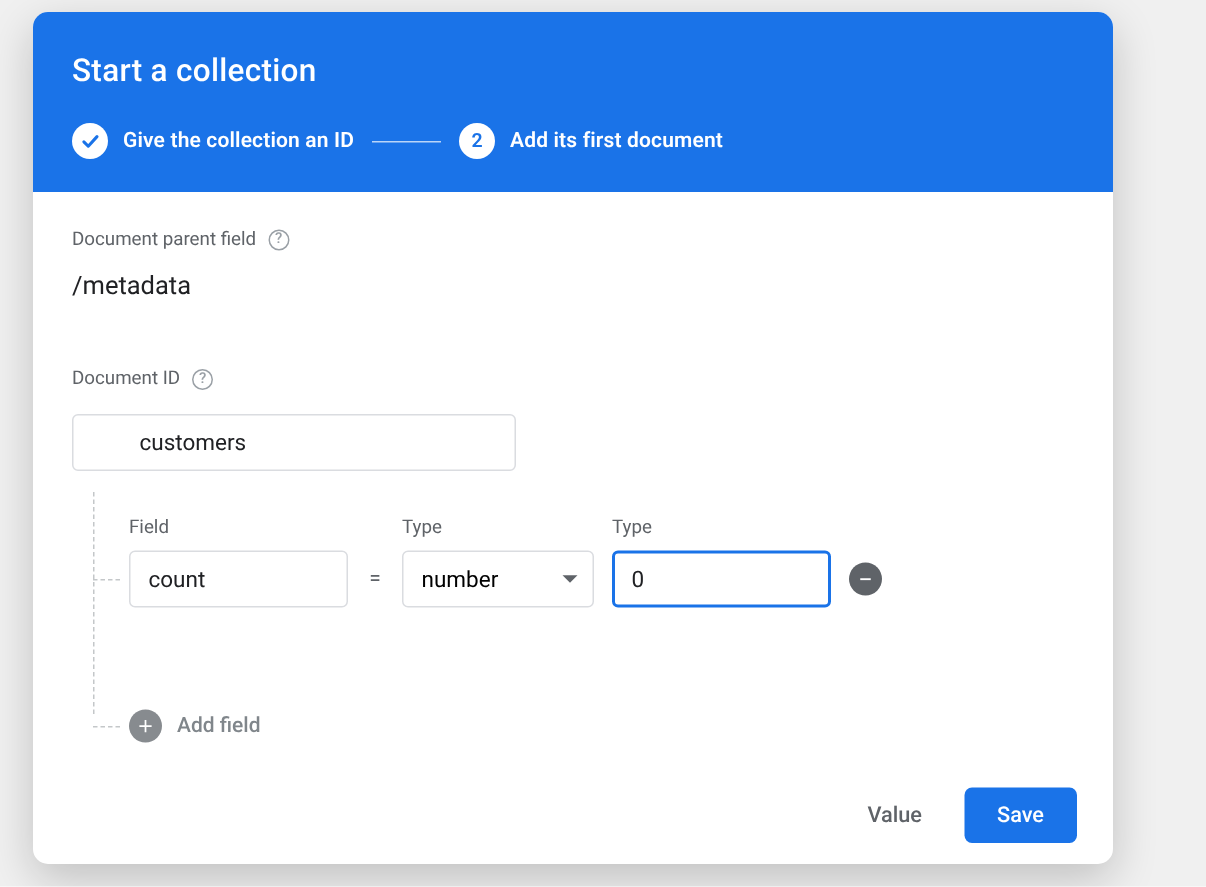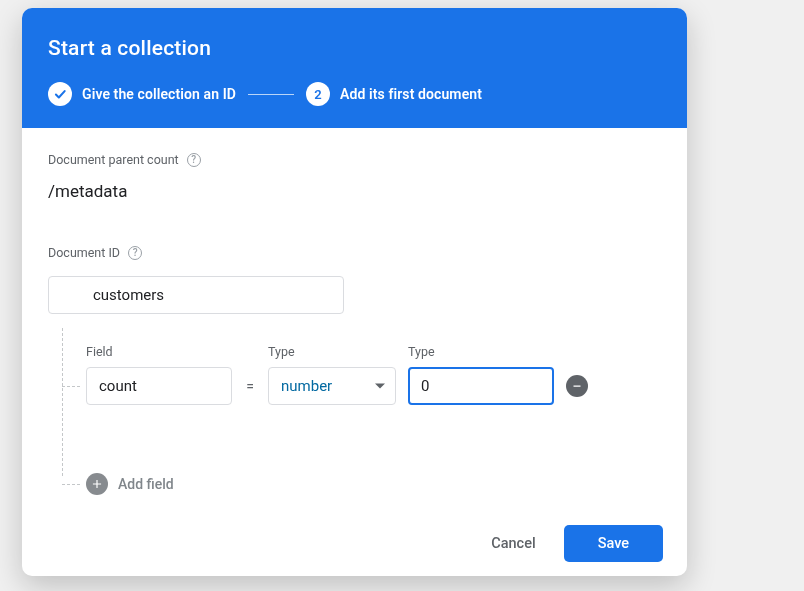--- a/index.html
+++ b/index.html
@@ -8,21 +8,21 @@
       background: #f0f0f0;
       width: 804px;
       height: 591px;
       position: relative;
       overflow: hidden;
     }
     .modal {
       position: absolute;
       top: 8px;
       left: 22px;
-      width: 665px;
+      width: 720px;
       height: 568px;
       background: #fff;
       border-radius: 10px;
       box-shadow: 0 10px 30px rgba(0,0,0,0.2);
       display: flex;
       flex-direction: column;
       overflow: hidden;
     }
     .header {
       background: #1a73e8;
@@ -155,21 +155,21 @@
       gap: 12px;
     }
     .eq { color: #5f6368; font-size: 14px; text-align: center; }
     .type-select {
       height: 38px;
       width: 128px;
       border: 1px solid #dadce0;
       border-radius: 4px;
       padding: 0 30px 0 12px;
       font-size: 15px;
-      color: #0369a1;
+      color: #000000;
       position: relative;
       display: flex;
       align-items: center;
       cursor: pointer;
     }
     .type-caret {
       position: absolute;
       right: 10px;
       top: 50%;
       transform: translateY(-50%);
@@ -238,21 +238,21 @@
       padding: 8px 4px;
       font-family: inherit;
     }
     .save-btn {
       background: #1a73e8;
       border: none;
       border-radius: 5px;
       color: #fff;
       font-size: 14.5px;
       font-weight: 500;
-      padding: 10px 34px;
+      padding: 10px 22px;
       cursor: pointer;
       font-family: inherit;
     }
   </style>
 </head>
 <body>
 
 <div class="modal">
   <div class="header">
     <div class="title">Start a collection</div>
@@ -268,21 +268,21 @@
       <div class="step-connector"></div>
       <div class="step">
         <span class="step-circle">2</span>
         <span class="step-label">Add its first document</span>
       </div>
     </div>
   </div>
 
   <div class="body">
     <div class="field-label-row">
-      <span>Document parent count</span>
+      <span>Document parent field</span>
       <span class="help-circle">?</span>
     </div>
     <div class="parent-path">/metadata</div>
 
     <div class="label-section">
       <div class="field-label-row">
         <span>Document ID</span>
         <span class="help-circle">?</span>
       </div>
       <input id="doc-id" class="text-input" type="text" value="customers" style="">
@@ -321,16 +321,16 @@
           <svg viewBox="0 0 24 24">
               <path d="M11 5h2v14h-2z M5 11h14v2H5z" fill="#fff"></path>
             </svg>
         </span>
         <span class="add-label">Add field</span>
       </div>
     </div>
   </div>
 
   <div class="footer">
-    <button class="cancel-btn">Cancel</button>
+    <button class="cancel-btn">Value</button>
     <button class="save-btn">Save</button>
   </div>
 </div>
 
 </body></html>

